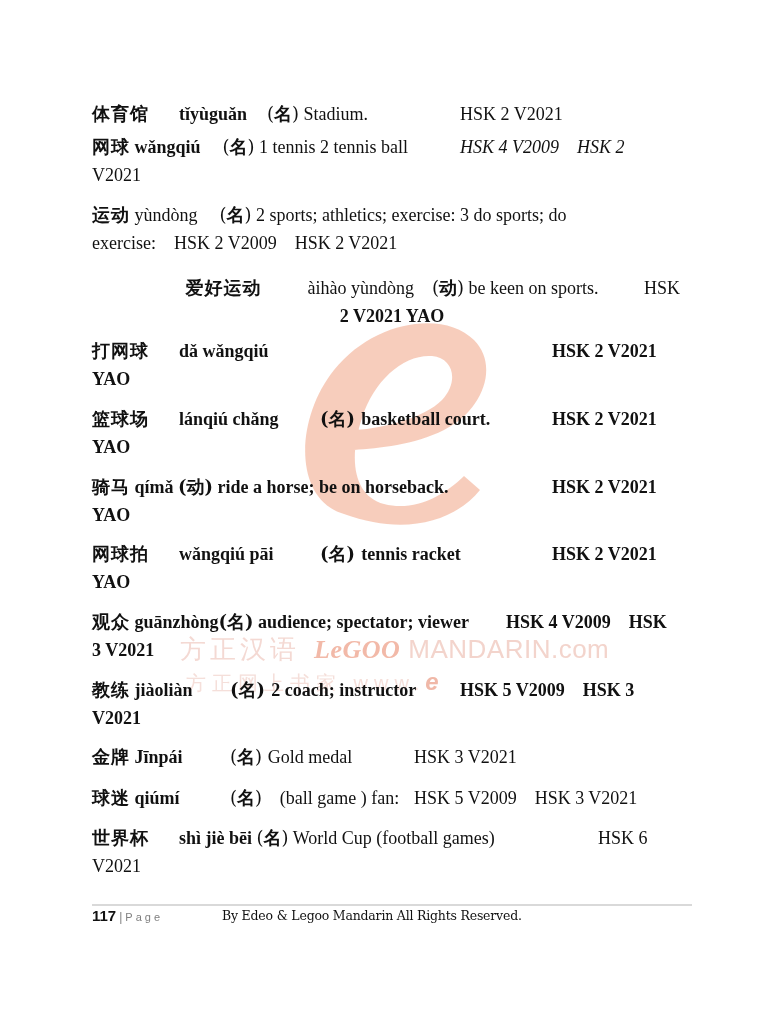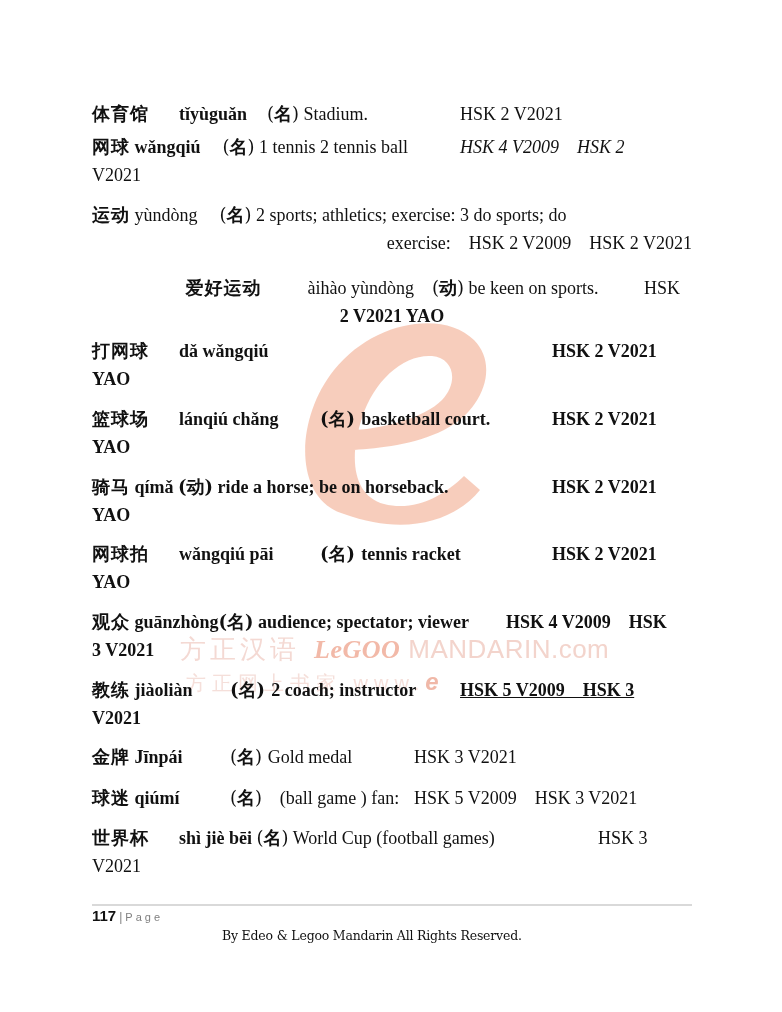--- a/index.html
+++ b/index.html
@@ -127,21 +127,20 @@
       font-size: 11px;
       letter-spacing: 3px;
     }
     .footer .credit {
       position: absolute;
       left: 130px;
       top: 0;
       font-family: "DejaVu Serif", serif;
       font-size: 12.5px;
       letter-spacing: -0.2px;
-      margin-top: 20px;
     }
   </style>
 </head>
 <body>
 
 <div class="page">
 
   <svg class="wm-e" viewBox="0 0 220 260" xmlns="http://www.w3.org/2000/svg">
     <path d="M60 214 C 10 200, 10 120, 50 70 C 90 20, 160 10, 190 40 C 215 65, 200 110, 160 130 C 130 145, 95 148, 70 150 L 72 130 C 100 128, 140 118, 158 100 C 175 82, 170 58, 148 56 C 120 54, 90 80, 78 118 C 64 160, 70 196, 100 204 C 130 212, 160 196, 180 176 L 196 190 C 170 222, 120 236, 60 214 Z" fill="#f6c4b0" opacity="0.85"></path>
   </svg>
@@ -165,21 +164,21 @@
     <div class="entry" style="top:41px;">
       <span class="hz">网球</span> <span class="b">wǎngqiú</span><span class="gap" style="width:22px"></span><span class="pos">(<span class="pos-inner">名</span>)</span>
       <span>1 tennis 2 tennis ball</span>
       <span style="position:absolute;left:368px;top:0;white-space:pre;font-style:italic;">HSK 4 V2009    HSK 2</span>
       <div>V2021</div>
     </div>
 
     <div class="entry" style="top:109px;">
       <span class="hz">运动</span> <span>yùndòng</span><span class="gap" style="width:22px"></span><span class="pos">(<span class="pos-inner">名</span>)</span>
       <span>2 sports; athletics; exercise: 3 do sports; do</span>
-      <div style="white-space:pre;text-align:right;">exercise:    HSK 2 V2009    HSK 2 V2021</div>
+      <div style="white-space:pre;">exercise:    HSK 2 V2009    HSK 2 V2021</div>
     </div>
 
     <div class="entry" style="top:182px;text-align:center;">
       <span class="hz">爱好运动</span><span class="gap" style="width:46px"></span><span>àihào yùndòng</span><span class="gap" style="width:18px"></span><span class="pos">(<span class="pos-inner">动</span>)</span>
       <span>be keen on sports.</span>
       <span style="position:absolute;left:552px;top:0;">HSK</span>
       <div class="b">2 V2021 YAO</div>
     </div>
 
     <div class="entry bold" style="top:245px;">
@@ -210,40 +209,40 @@
 
     <div class="entry bold" style="top:516px;">
       <span class="hz">观众</span> <span>guānzhòng</span><span class="pos">(<span class="pos-inner">名</span>)</span> <span>audience; spectator; viewer</span>
       <span style="position:absolute;left:414px;top:0;white-space:pre;">HSK 4 V2009    HSK</span>
       <div>3 V2021</div>
     </div>
 
     <div class="entry bold" style="top:584px;">
       <span class="hz">教练</span> <span>jiàoliàn</span>
       <span class="pos" style="position:absolute;left:138px;top:0;">(<span class="pos-inner">名</span>) <span style="font-family:'Liberation Serif',serif;">2 coach; instructor</span></span>
-      <span style="position:absolute;left:368px;top:0;white-space:pre;text-decoration:underline;">HSK 5 V2009    HSK 3</span>
+      <span style="position:absolute;left:368px;top:0;white-space:pre;">HSK 5 V2009    HSK 3</span>
       <div>V2021</div>
     </div>
 
     <div class="entry" style="top:651px;">
       <span class="hz">金牌</span> <span class="b">Jīnpái</span>
       <span class="pos" style="position:absolute;left:138px;top:0;">(<span class="pos-inner">名</span>) <span style="font-family:'Liberation Serif',serif;">Gold medal</span></span>
       <span style="position:absolute;left:322px;top:0;">HSK 3 V2021</span>
     </div>
 
     <div class="entry" style="top:692px;">
       <span class="hz">球迷</span> <span class="b">qiúmí</span>
       <span class="pos" style="position:absolute;left:138px;top:0;">(<span class="pos-inner">名</span>) <span style="font-family:'Liberation Serif',serif;margin-left:12px;">(ball game ) fan:</span></span>
       <span style="position:absolute;left:322px;top:0;white-space:pre;">HSK 5 V2009    HSK 3 V2021</span>
     </div>
 
     <div class="entry" style="top:732px;">
       <span class="hz">世界杯</span><span class="gap" style="width:30px"></span><span class="b">shì jiè bēi</span>
       <span class="pos">(<span class="pos-inner">名</span>)</span> <span>World Cup (football games)</span>
-      <span style="position:absolute;left:506px;top:0;">HSK 3</span>
+      <span style="position:absolute;left:506px;top:0;">HSK 6</span>
       <div>V2021</div>
     </div>
 
   </div>
 
   <div class="footer-rule"></div>
   <div class="footer">
     <span class="pgnum">117</span><span class="sep">|</span><span class="pagelabel">Page</span>
     <span class="credit">By Edeo &amp; Legoo Mandarin  All Rights Reserved.</span>
   </div>

